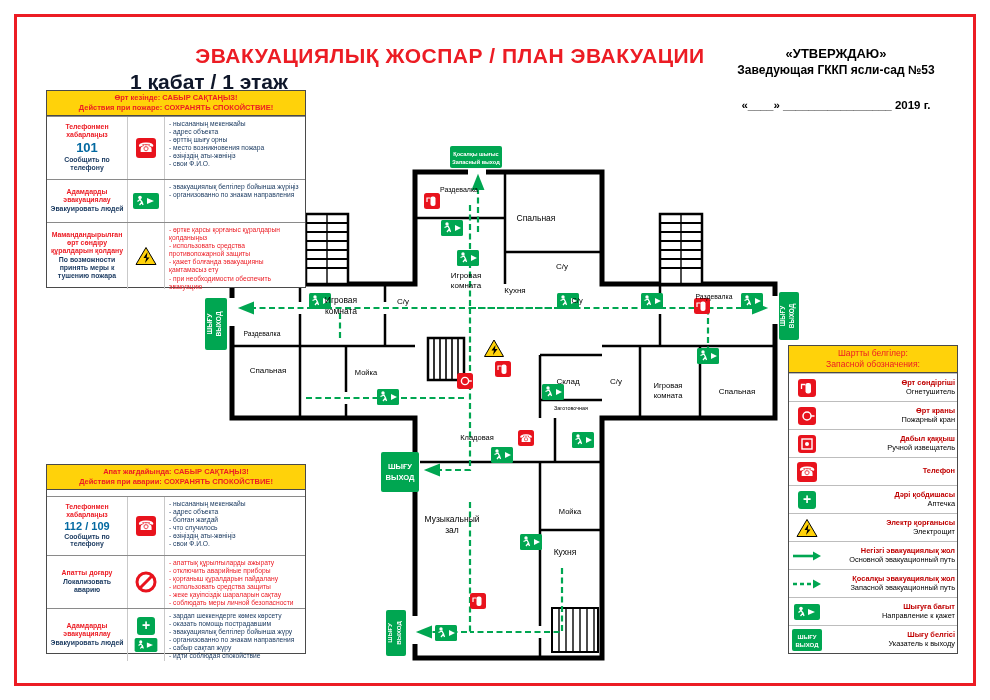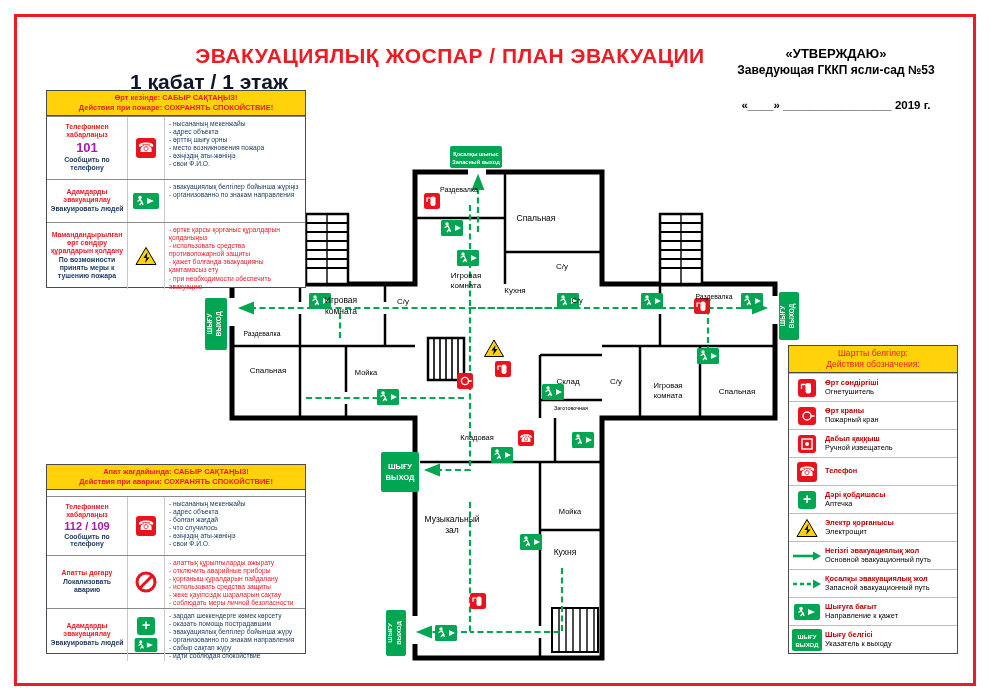--- a/index.html
+++ b/index.html
@@ -22,36 +22,36 @@
   .irow{display:flex;border-top:1px solid #8a8a8a;flex:0 0 auto;}
   .irow:first-of-type{border-top:none;}
   .c-label{width:76px;padding:3px 2px;text-align:center;display:flex;flex-direction:column;
            align-items:center;justify-content:center;gap:1px;}
   .c-icon{width:36px;display:flex;flex-direction:column;align-items:center;justify-content:center;gap:3px;
           border-left:1px solid #c9c9c9;border-right:1px solid #c9c9c9;}
   .c-bullets{flex:1;padding:3px 4px;font-size:6.7px;line-height:1.22;color:#17375e;}
   .c-bullets.red div{color:#ec1c24;}
   .lab-kk{color:#ec1c24;font-size:6.9px;font-weight:bold;line-height:1.15;}
   .lab-ru{color:#17375e;font-size:6.9px;font-weight:bold;line-height:1.15;}
-  .lab-num{color:#a21caf;font-size:13px;font-weight:bold;}
+  .lab-num{color:#0369a1;font-size:13px;font-weight:bold;}
   .lab-num.small{font-size:11px;}
   .phone-badge{width:20px;height:20px;border-radius:3px;background:#e8131d;color:#fff;
                font-size:13px;line-height:20px;text-align:center;}
   .aid-badge{width:18px;height:18px;border-radius:3px;background:#00a651;color:#fff;
              font-size:14px;font-weight:bold;line-height:17px;text-align:center;}
 
   
   .legend{position:absolute;left:788px;top:345px;width:168px;height:307px;border:1px solid #4a4a4a;
           background:#fff;display:flex;flex-direction:column;}
   .legend-header{background:#ffd20a;border-bottom:1px solid #4a4a4a;text-align:center;
                  color:#ec1c24;font-weight:normal;font-size:8.6px;line-height:1.3;padding:2px 0;}
   .lrow{flex:1;display:flex;align-items:center;border-top:1px solid #bdbdbd;}
   .lrow:first-of-type{border-top:none;}
   .l-icon{width:36px;display:flex;align-items:center;justify-content:center;}
-  .l-text{flex:1;padding-right:2px;}
+  .l-text{flex:1;padding-right:2px;text-align:right;}
   .l-kk{color:#c00000;font-size:7.4px;font-weight:bold;line-height:1.15;}
   .l-ru{color:#000;font-size:7.4px;line-height:1.15;}
 
   .plan{position:absolute;left:200px;top:140px;width:600px;height:530px;}
   svg text{font-family:"Liberation Sans",sans-serif;}
 </style>
 </head>
 <body>
 
 <div class="sheet">
@@ -388,21 +388,21 @@
           <div>- организованно по знакам направления</div>
           <div>- сабыр сақтап жүру</div>
           <div>- идти соблюдая спокойствие</div>
         </div>
     </div>
   </div>
 
   <div class="legend">
     <div class="legend-header">
       <div>Шартты белгілер:</div>
-      <div>Действия обозначения:</div>
+      <div>Запасной обозначения:</div>
     </div>
 
     <div class="lrow">
       <div class="l-icon">
         <svg width="20" height="20" viewBox="-10 -10 20 20">
           <rect x="-9" y="-9" width="18" height="18" rx="3" fill="#e8131d"></rect>
           <rect x="-1.5" y="-5" width="5.5" height="10.5" rx="2.2" fill="#fff"></rect>
           <path d="M-1.5,-3.5 h-4 v4.5" stroke="#fff" stroke-width="1.3" fill="none"></path>
         </svg>
       </div>

